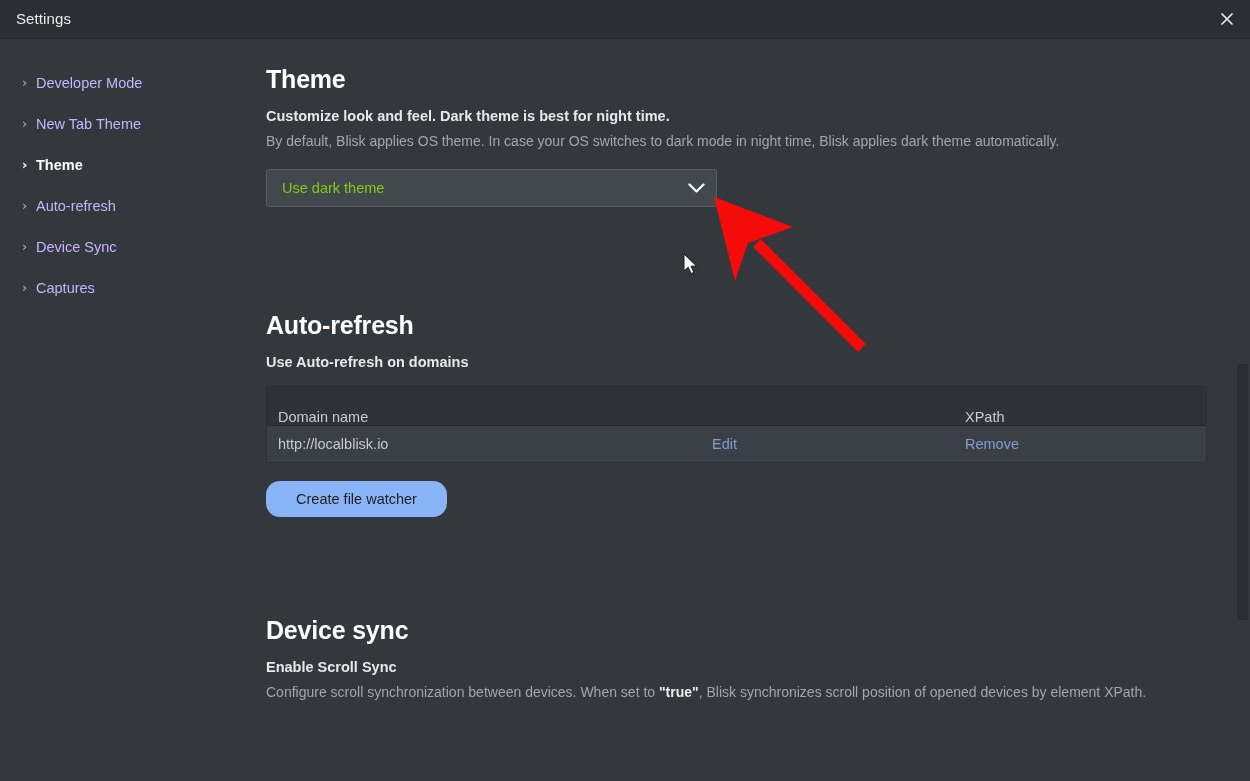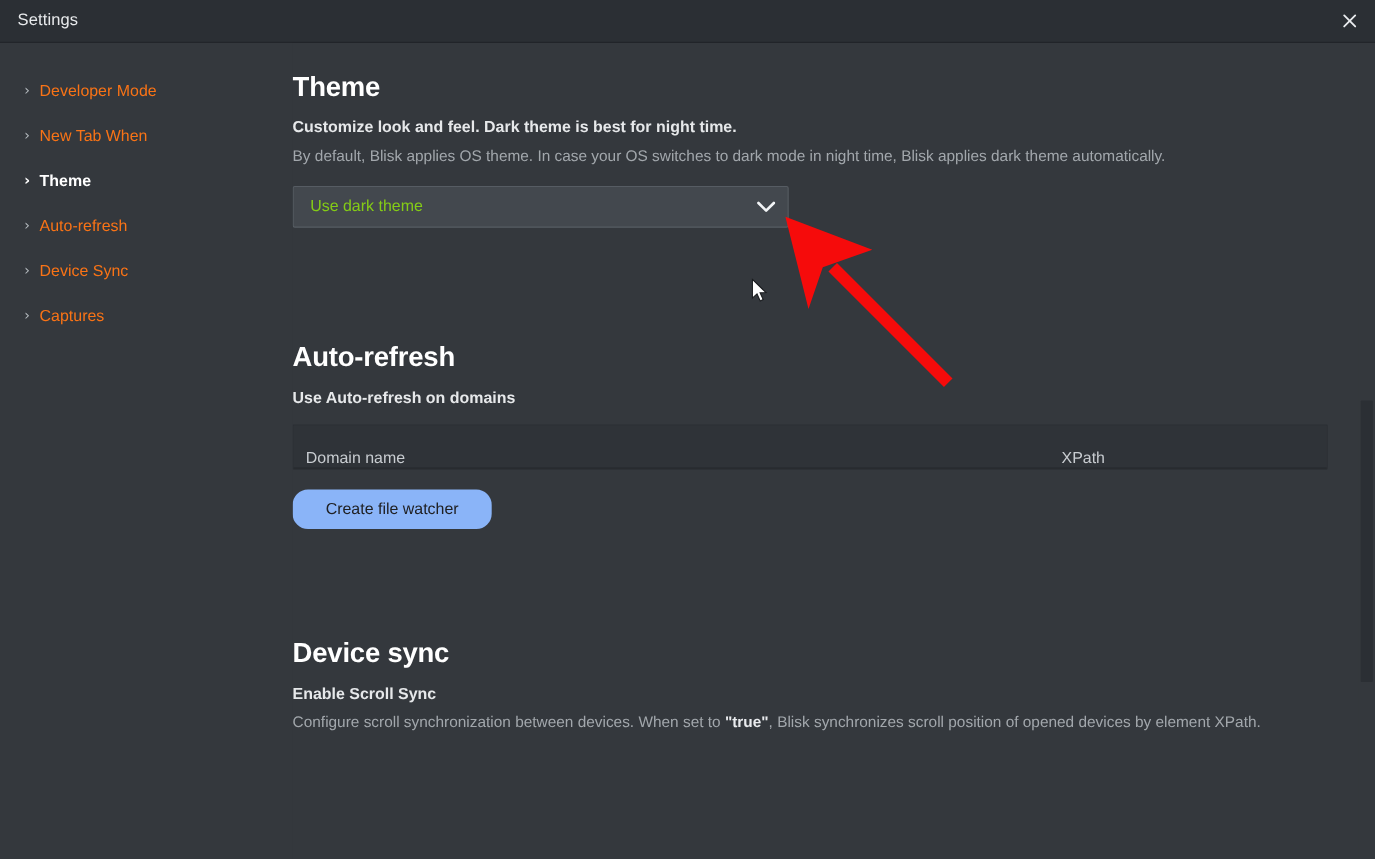--- a/index.html
+++ b/index.html
@@ -74,21 +74,21 @@
   .side-chevron {
     width: 14px;
     flex: 0 0 14px;
     font-size: 13px;
     line-height: 1;
     color: #b3b8bd;
     font-family: "DejaVu Sans", sans-serif;
   }
   .side-label {
     font-size: 14.5px;
-    color: #f97316;
+    color: #c4b5fd;
     white-space: nowrap;
   }
   .side-item.active .side-label {
     color: #ffffff;
     font-weight: bold;
   }
   .side-item.active .side-chevron {
     color: #ffffff;
     font-weight: bold;
   }
@@ -270,21 +270,21 @@
     </div>
   </div>
 
   <nav class="sidebar">
     <div class="side-item">
       <span class="side-chevron">›</span>
       <span class="side-label">Developer Mode</span>
     </div>
     <div class="side-item">
       <span class="side-chevron">›</span>
-      <span class="side-label">New Tab When</span>
+      <span class="side-label">New Tab Theme</span>
     </div>
     <div class="side-item active">
       <span class="side-chevron">›</span>
       <span class="side-label">Theme</span>
     </div>
     <div class="side-item">
       <span class="side-chevron">›</span>
       <span class="side-label">Auto-refresh</span>
     </div>
     <div class="side-item">
@@ -320,20 +320,29 @@
       <section class="section">
         <h1 class="section-title">Auto-refresh</h1>
         <h2 class="section-sub">Use Auto-refresh on domains</h2>
 
         <div class="table">
           <div class="table-head">
             <div class="cell-domain th">Domain name</div>
             <div class="cell-mid th"></div>
             <div class="cell-action th">XPath</div>
           </div>
+          <div class="table-row">
+            <div class="cell-domain td">http://localblisk.io</div>
+            <div class="cell-mid">
+              <a class="tlink" href="#">Edit</a>
+            </div>
+            <div class="cell-action">
+              <a class="tlink" href="#">Remove</a>
+            </div>
+          </div>
         </div>
 
         <button class="btn-primary">Create file watcher</button>
       </section>
 
       <div class="gap-refresh"></div>
 
       <section class="section">
         <h1 class="section-title">Device sync</h1>
         <h2 class="section-sub">Enable Scroll Sync</h2>

